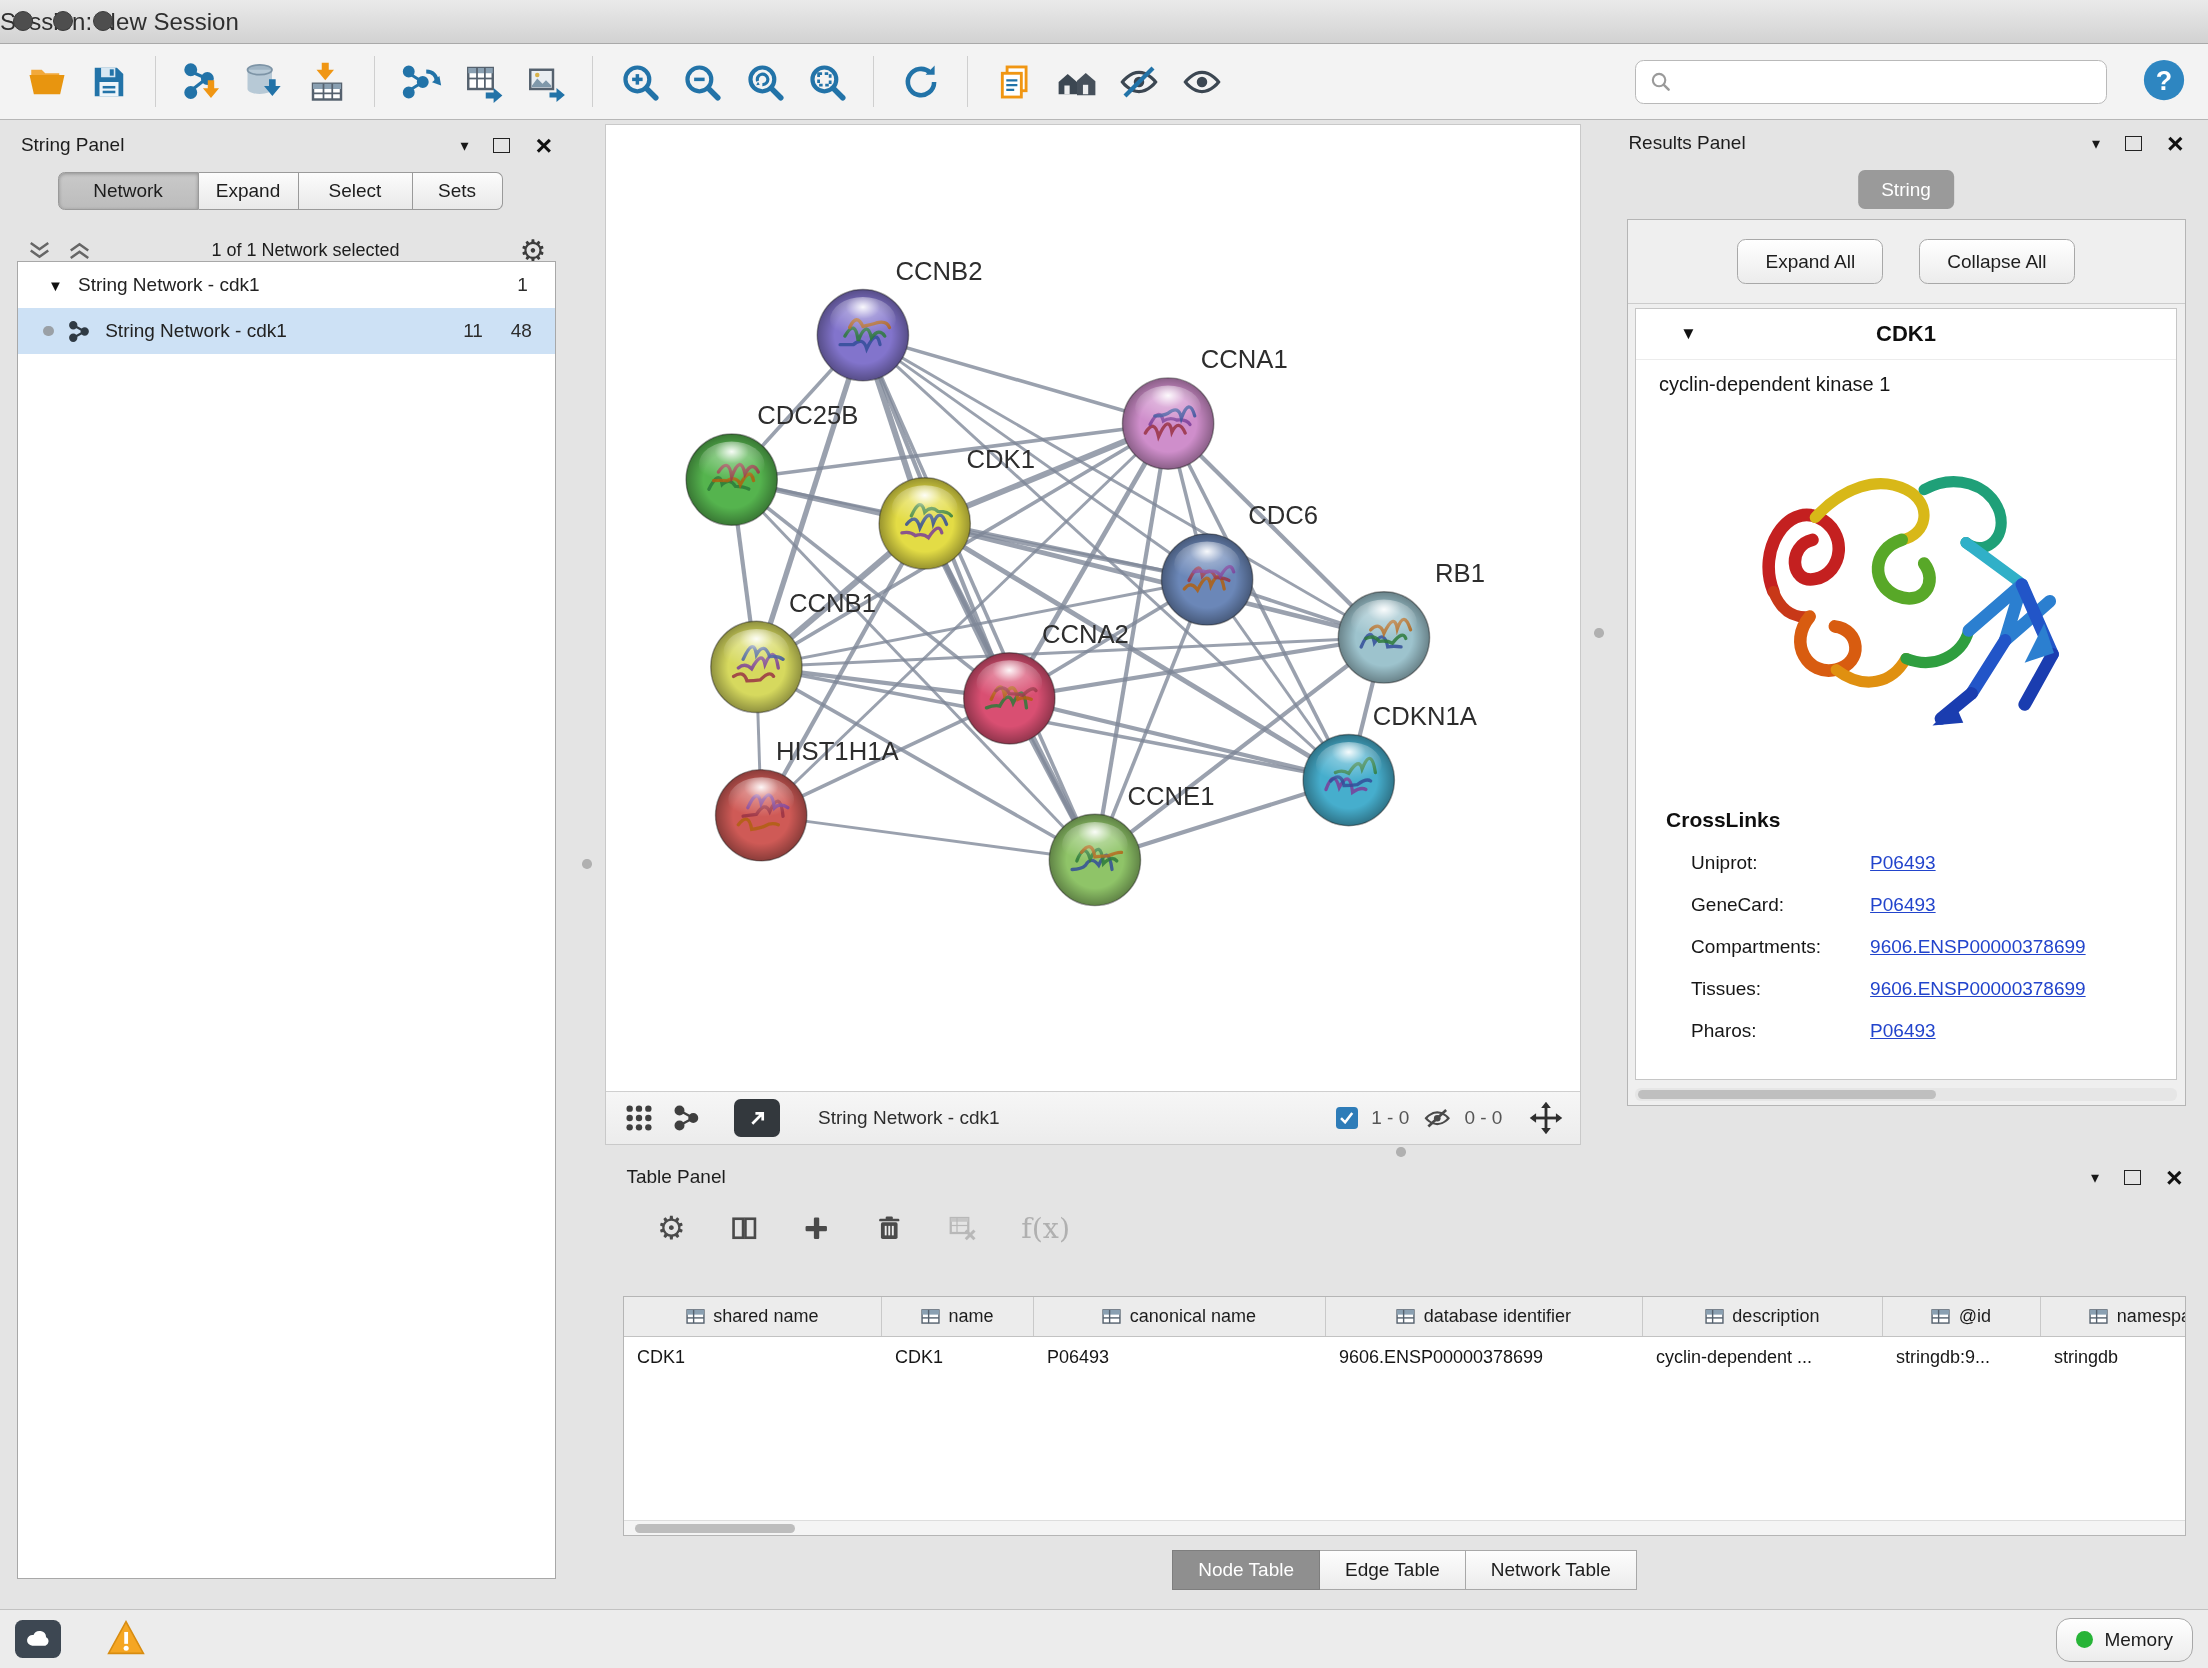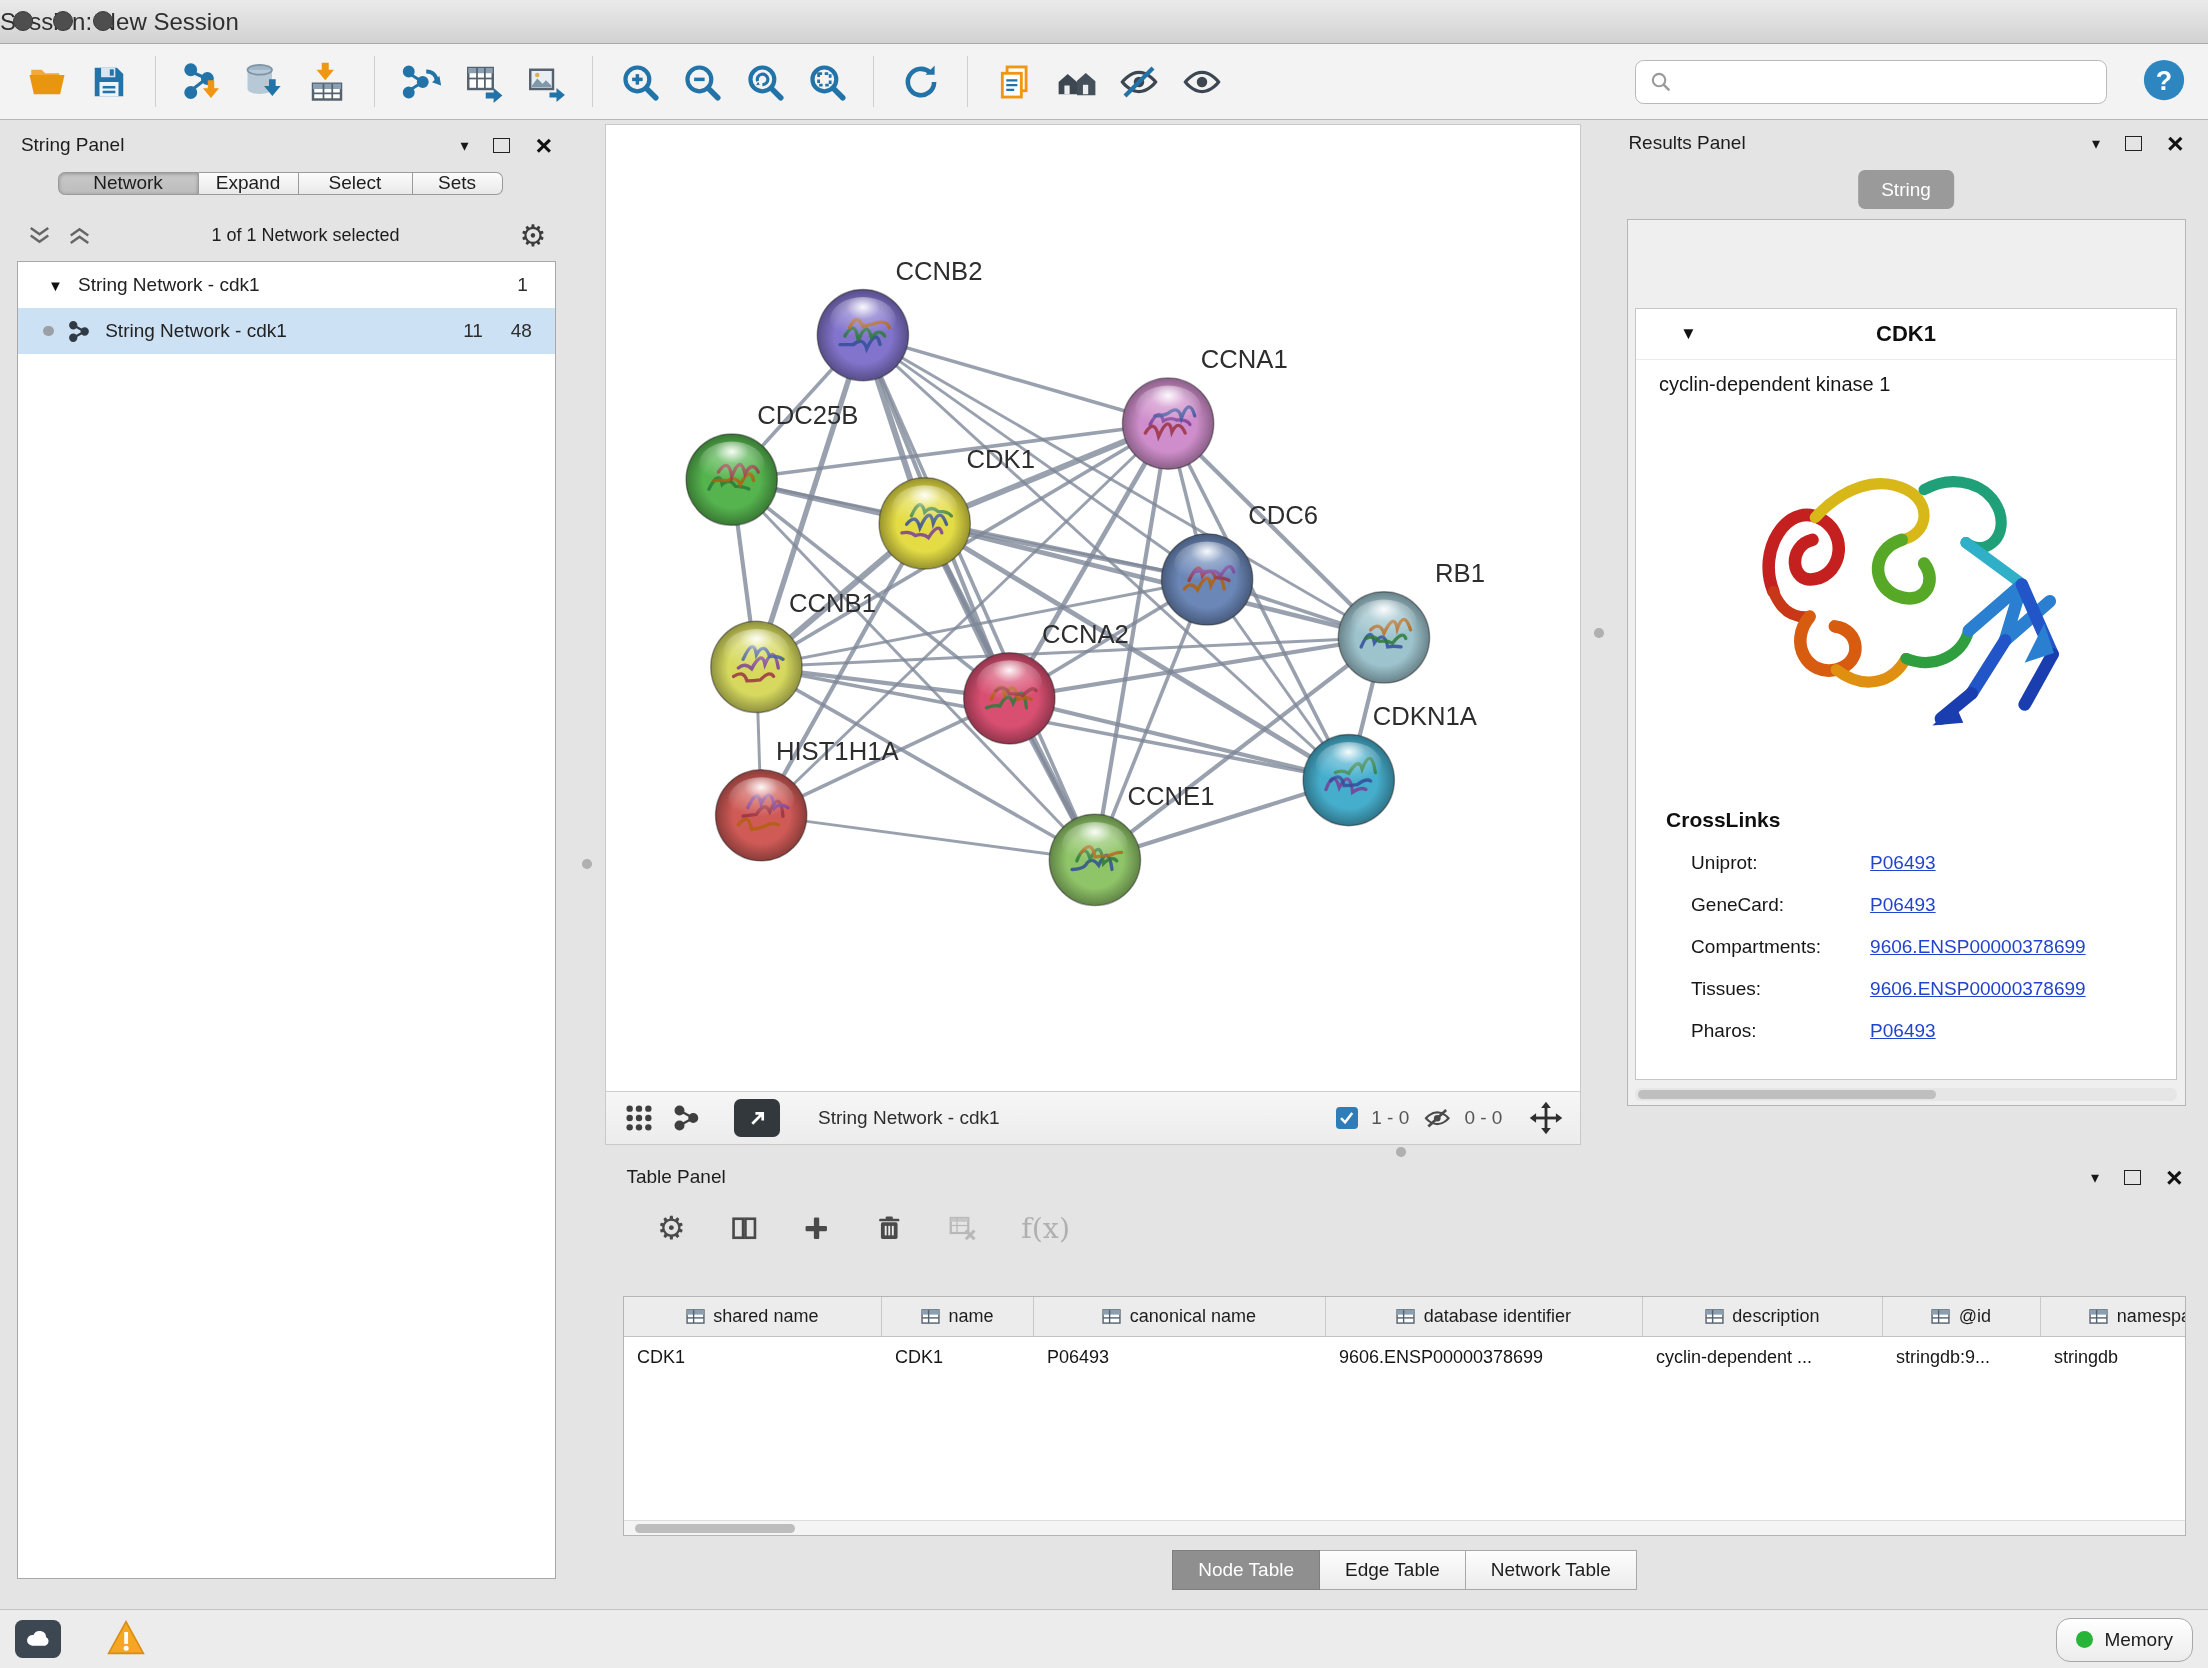--- a/index.html
+++ b/index.html
@@ -17,21 +17,21 @@
 .help-btn{margin-left:23px;border:none;background:transparent;cursor:pointer}
 
 .panel-header{height:38px;display:flex;align-items:center;padding:0 11.4px}
 .panel-title{font-size:19px;color:#1d1d1d}
 .panel-controls{margin-left:auto;display:flex;align-items:center;gap:25px}
 .ph-chevron{font-size:16px;color:#181818;cursor:pointer;background:none;border:none}
 .ph-box{width:17px;height:15px;border:1.9px solid #222;display:inline-block;cursor:pointer;background:none}
 .ph-close{font-size:28.5px;font-weight:bold;color:#111;line-height:1;cursor:pointer;background:none;border:none}
 
 .control-panel{position:absolute;left:9.5px;top:126px;width:554px;height:1453px}
-.cp-tabs{display:flex;margin-left:48px;margin-top:7.6px;height:23px}
+.cp-tabs{display:flex;margin-left:48px;margin-top:7.6px;height:38px}
 .cp-tab{border:1px solid #9a9a9a;border-left:none;background:linear-gradient(#fcfcfc,#e9e9e9);font-size:19px;color:#1d1d1d;display:flex;align-items:center;justify-content:center;cursor:pointer;font-family:inherit}
 .cp-tab:first-child{border-left:1px solid #9a9a9a;border-radius:6.7px 0 0 6.7px}
 .cp-tab:last-child{border-radius:0 6.7px 6.7px 0}
 .cp-tab.selected{background:linear-gradient(#c9c9c9,#bcbcbc);box-shadow:inset 0 1px 3.8px rgba(0,0,0,.28)}
 .w-net{width:141px}.w-sty{width:100px}.w-sel{width:114px}.w-set{width:90px}
 .cp-status-row{display:flex;align-items:center;height:44px;padding:0 17px;margin-top:19px;gap:15px}
 .cp-status-text{flex:1;text-align:center;font-size:18px;color:#1d1d1d}
 .gear{font-size:30px;color:#3c3c3c;line-height:1;background:none;border:none;cursor:pointer}
 .tree-box{position:absolute;left:7.6px;right:7.6px;top:135px;bottom:0;background:#fff;border:1px solid #a8a8a8}
 .tree-row{height:46px;display:flex;align-items:center;font-size:19px;cursor:pointer}
@@ -546,20 +546,24 @@
   <div class="panel-header">
     <span class="panel-title">Results Panel</span>
     <span class="panel-controls">
       <button class="ph-chevron">▾</button>
       <button class="ph-box"></button>
       <button class="ph-close">×</button>
     </span>
   </div>
   <button class="rp-pill">String</button>
   <div class="rp-box">
+    <div class="rp-buttons">
+      <button class="rp-btn">Expand All</button>
+      <button class="rp-btn">Collapse All</button>
+    </div>
     <div class="protein-card">
       <div class="pc-header">
         <button class="pc-chevron">▼</button>
         <span class="pc-name">CDK1</span>
       </div>
       <div class="pc-desc">cyclin-dependent kinase 1</div>
       <div class="pc-image">
         <svg viewBox="0 0 250 245" width="352" height="342">
           <g fill="none" stroke-linecap="round" stroke-linejoin="round">
             <path d="M30 125 C 18 95 40 62 62 72 C 84 82 80 112 60 116 C 42 120 40 92 58 88" stroke="#c42020" stroke-width="9"></path>

